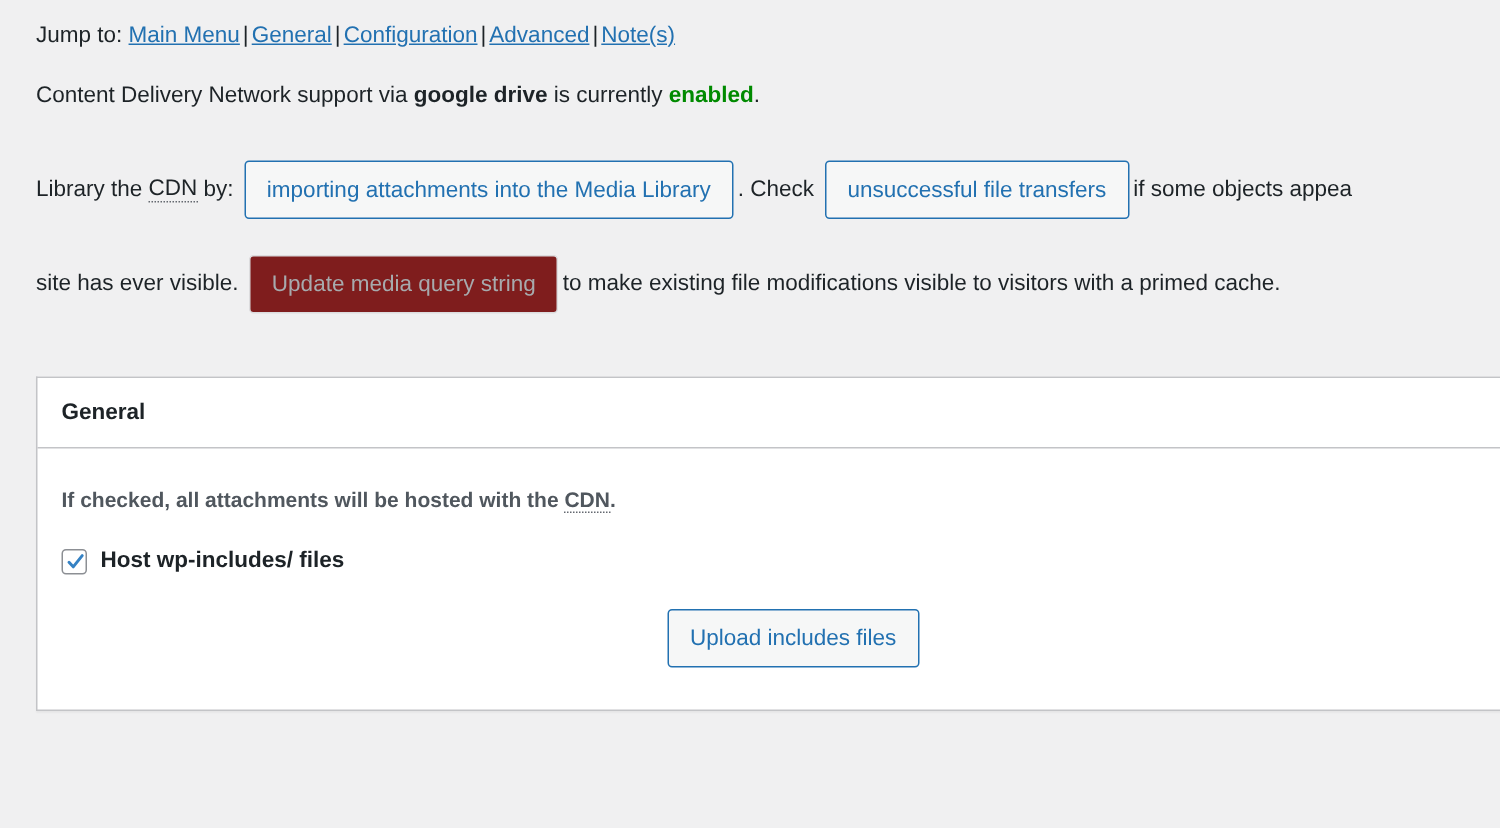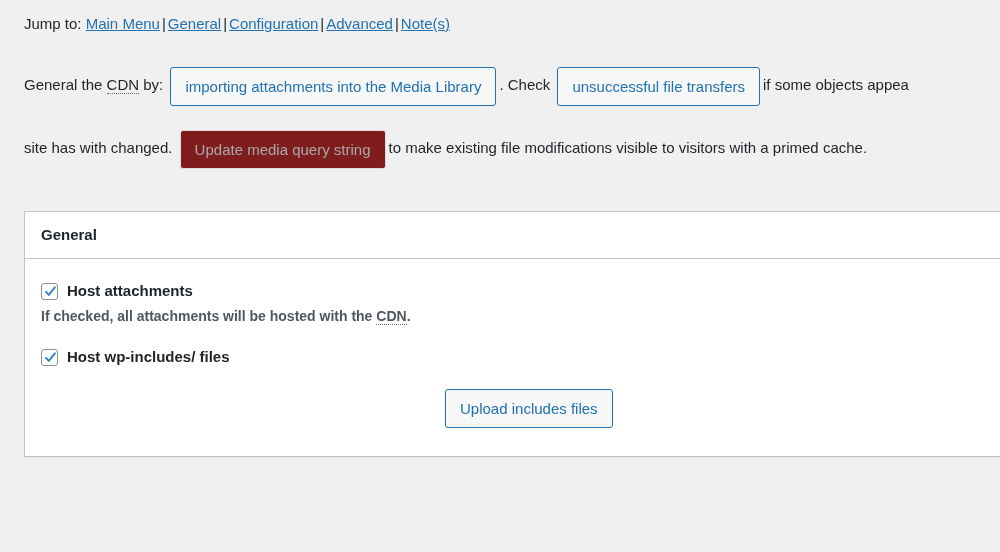--- a/index.html
+++ b/index.html
@@ -192,48 +192,43 @@
 
 <div class="page">
 
   <div class="jump-row">
     <span class="jump-label">Jump to:</span>
     <span>
       <a class="jump-link">Main Menu</a><span class="jump-sep">|</span><a class="jump-link">General</a><span class="jump-sep">|</span><a class="jump-link">Configuration</a><span class="jump-sep">|</span><a class="jump-link">Advanced</a><span class="jump-sep">|</span><a class="jump-link">Note(s)</a>
     </span>
   </div>
 
+  <div class="status-row">
+    <span>Content Delivery Network support via </span><span class="status-strong">google drive</span><span> is currently </span><span class="status-enabled">enabled</span><span>.</span>
+  </div>
 
   <div class="prepare-block">
-    <span>General the </span><abbr class="cdn">CDN</abbr><span> by:</span>
+    <span>Library the </span><abbr class="cdn">CDN</abbr><span> by:</span>
     <button class="btn-link">importing attachments into the Media Library</button><span>. Check</span>
     <button class="btn-link">unsuccessful file transfers</button><span>if some objects appea</span>
   </div>
 
   <div class="prepare-block prepare-line2">
-    <span>site has with changed.</span>
+    <span>site has ever visible.</span>
     <button class="btn-link disabled">Update media query string</button><span>to make existing file modifications visible to visitors with a primed cache.</span>
   </div>
 
   <div class="card">
     <div class="card-header">
       <h2 class="card-title">General</h2>
     </div>
     <div class="card-body">
 
       <div class="setting-row row-one">
         <div class="setting-left">
-          <div class="cb-line">
-            <span class="checkbox">
-              <svg viewBox="0 0 16 16" aria-hidden="true">
-                <path d="M3.2 8.4 L6.2 11.6 L12.6 3.6" fill="none" stroke="#3582c4" stroke-width="2.1" stroke-linecap="round" stroke-linejoin="round"></path>
-              </svg>
-            </span>
-            <span class="cb-title">Host attachments</span>
-          </div>
           <div class="cb-desc"><span>If checked, all attachments will be hosted with the </span><abbr class="cdn">CDN</abbr><span>.</span></div>
         </div>
       </div>
 
       <div class="setting-row row-two">
         <div class="setting-left">
           <div class="cb-line">
             <span class="checkbox">
               <svg viewBox="0 0 16 16" aria-hidden="true">
                 <path d="M3.2 8.4 L6.2 11.6 L12.6 3.6" fill="none" stroke="#3582c4" stroke-width="2.1" stroke-linecap="round" stroke-linejoin="round"></path>

